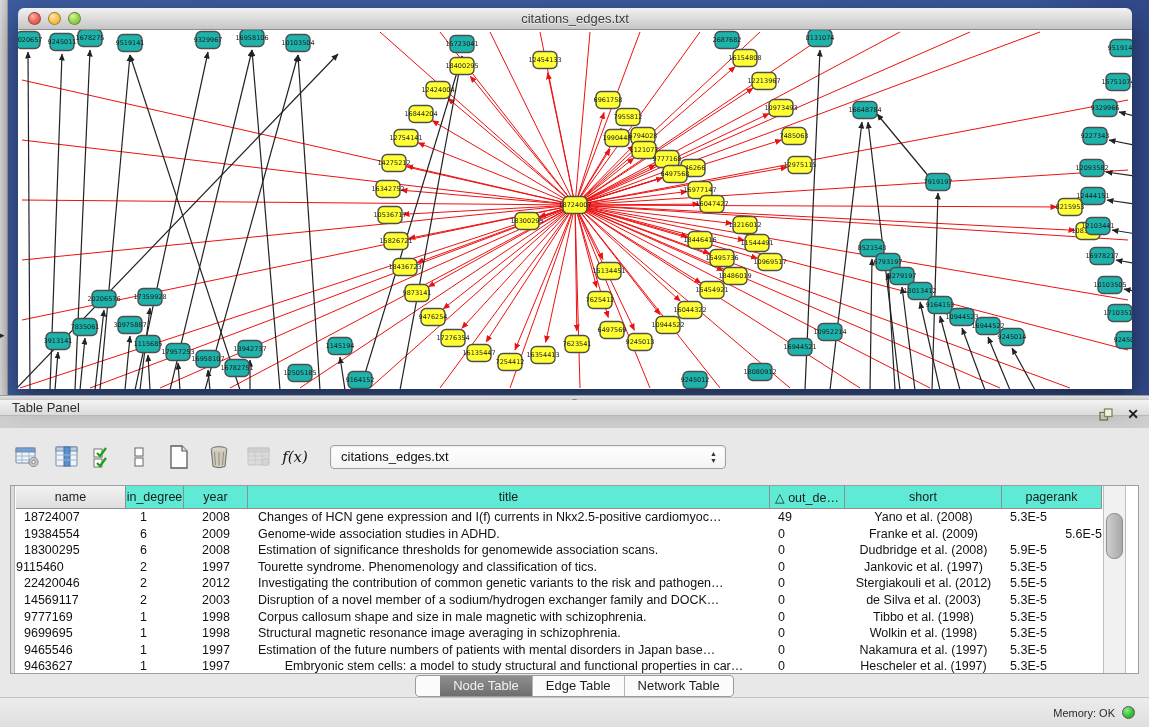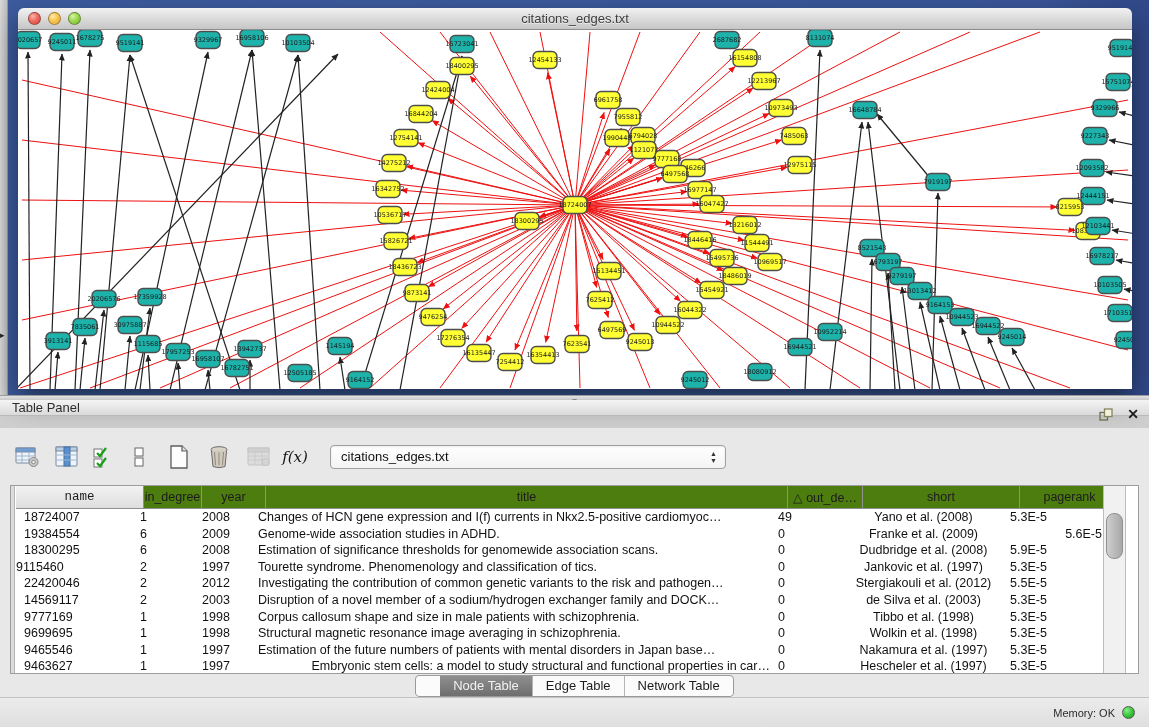--- a/index.html
+++ b/index.html
@@ -41,21 +41,21 @@
   .fx { font-family:"DejaVu Serif", serif; font-style:italic; font-size:15px; color:#111; }
   .net-select { margin-left:22px; width:396px; height:24px; background:linear-gradient(#ffffff,#f4f4f4); border:1px solid #a0a0a0; border-radius:4px; box-shadow:inset 0 1px 2px rgba(0,0,0,.08); display:flex; align-items:center; position:relative; }
   .net-select .val { font-size:13px; color:#111; margin-left:10px; }
   .stepper { position:absolute; right:8px; top:4px; display:flex; flex-direction:column; line-height:7px; font-size:7px; color:#333; }
 
   
   .table-wrap { position:absolute; left:10px; top:57px; width:1129px; height:189px; background:#fff; border:1px solid #9d9d9d; overflow:hidden; }
   .rowstrip { position:absolute; left:0; top:0; width:4px; height:100%; background:#dcdcdc; border-right:1px solid #b5b5b5; }
   .thead { position:absolute; left:5px; top:0; height:23px; display:flex; }
   .th { height:23px; border-right:1px solid #8f8f8f; border-bottom:1px solid #8f8f8f; display:flex; align-items:center; justify-content:center; font-size:12.5px; color:#1c1c1c; white-space:nowrap; overflow:hidden; }
-  .th-blue { background:#4d7c0f; }
+  .th-blue { background:#5eead4; }
   .th-gray { background:linear-gradient(#f2f2f2,#dedede); }
   .tbody { position:absolute; left:5px; top:23px; }
   .tr { display:flex; height:16.6px; align-items:center; }
   .td { font-size:12.5px; color:#111; white-space:nowrap; overflow:hidden; height:16.6px; line-height:16.6px; }
   .vscroll { position:absolute; right:12px; top:0; bottom:0; width:23px; background:#f1f1f1; border-left:1px solid #bdbdbd; border-right:1px solid #bdbdbd; }
   .vthumb { position:absolute; left:2px; right:2px; top:27px; height:46px; border-radius:8px; background:linear-gradient(90deg,#cecece,#a8a8a8); border:1px solid #8f8f8f; }
 
   
   .tabbar { position:absolute; left:0; top:246px; width:1149px; height:23px; display:flex; align-items:center; justify-content:center; }
   .seg-group { display:flex; border:1px solid #9a9a9a; border-radius:4px; overflow:hidden; background:#fbfbfb; box-shadow:0 1px 0 rgba(255,255,255,.7); }
@@ -697,21 +697,21 @@
         <span class="stepper">
             <span>▲</span>
             <span>▼</span>
           </span>
       </span>
     </div>
 
     <div class="table-wrap">
       <div class="rowstrip"></div>
       <div class="thead">
-          <div class="th th-gray" style="width: 128px; font-family: Liberation Mono, monospace;">name</div>
+          <div class="th th-gray" style="width: 110px;">name</div>
           <div class="th th-blue" style="width: 58px;">in_degree</div>
           <div class="th th-blue" style="width: 64px;">year</div>
           <div class="th th-blue" style="width: 522px;">title</div>
           <div class="th th-blue" style="width: 75px;">△ out_de…</div>
           <div class="th th-blue" style="width: 157px;">short</div>
           <div class="th th-blue" style="width: 100px;">pagerank</div>
         </div>
       <div class="tbody">
           <div class="tr">
             <div class="td" style="width: 110px; text-align: left; padding-left: 8px;">18724007</div>
@@ -764,21 +764,21 @@
             <div class="td" style="width: 64px; text-align: center;">2003</div>
             <div class="td" style="width: 522px; text-align: left; padding-left: 10px;">Disruption of a novel member of a sodium/hydrogen exchanger family and DOCK…</div>
             <div class="td" style="width: 75px; text-align: left; padding-left: 8px;">0</div>
             <div class="td" style="width: 157px; text-align: center;">de Silva et al. (2003)</div>
             <div class="td" style="width: 100px; text-align: left; padding-left: 8px;">5.3E-5</div>
           </div>
           <div class="tr">
             <div class="td" style="width: 110px; text-align: left; padding-left: 8px;">9777169</div>
             <div class="td" style="width: 58px; text-align: left; padding-left: 14px;">1</div>
             <div class="td" style="width: 64px; text-align: center;">1998</div>
-            <div class="td" style="width: 522px; text-align: left; padding-left: 10px;">Corpus callosum shape and size in male patients with schizophrenia.</div>
+            <div class="td" style="width: 522px; text-align: left; padding-left: 10px;">Corpus callosum shape and size in male magnetic with schizophrenia.</div>
             <div class="td" style="width: 75px; text-align: left; padding-left: 8px;">0</div>
             <div class="td" style="width: 157px; text-align: center;">Tibbo et al. (1998)</div>
             <div class="td" style="width: 100px; text-align: left; padding-left: 8px;">5.3E-5</div>
           </div>
           <div class="tr">
             <div class="td" style="width: 110px; text-align: left; padding-left: 8px;">9699695</div>
             <div class="td" style="width: 58px; text-align: left; padding-left: 14px;">1</div>
             <div class="td" style="width: 64px; text-align: center;">1998</div>
             <div class="td" style="width: 522px; text-align: left; padding-left: 10px;">Structural magnetic resonance image averaging in schizophrenia.</div>
             <div class="td" style="width: 75px; text-align: left; padding-left: 8px;">0</div>
@@ -791,21 +791,21 @@
             <div class="td" style="width: 64px; text-align: center;">1997</div>
             <div class="td" style="width: 522px; text-align: left; padding-left: 10px;">Estimation of the future numbers of patients with mental disorders in Japan base…</div>
             <div class="td" style="width: 75px; text-align: left; padding-left: 8px;">0</div>
             <div class="td" style="width: 157px; text-align: center;">Nakamura et al. (1997)</div>
             <div class="td" style="width: 100px; text-align: left; padding-left: 8px;">5.3E-5</div>
           </div>
           <div class="tr">
             <div class="td" style="width: 110px; text-align: left; padding-left: 8px;">9463627</div>
             <div class="td" style="width: 58px; text-align: left; padding-left: 14px;">1</div>
             <div class="td" style="width: 64px; text-align: center;">1997</div>
-            <div class="td" style="width: 522px; text-align: right; padding-left: 10px;">Embryonic stem cells: a model to study structural and functional properties in car…</div>
+            <div class="td" style="width: 522px; text-align: center; padding-left: 10px;">Embryonic stem cells: a model to study structural and functional properties in car…</div>
             <div class="td" style="width: 75px; text-align: left; padding-left: 8px;">0</div>
             <div class="td" style="width: 157px; text-align: center;">Hescheler et al. (1997)</div>
             <div class="td" style="width: 100px; text-align: left; padding-left: 8px;">5.3E-5</div>
           </div>
         </div>
       <div class="vscroll">
           <div class="vthumb"></div>
         </div>
     </div>
 

